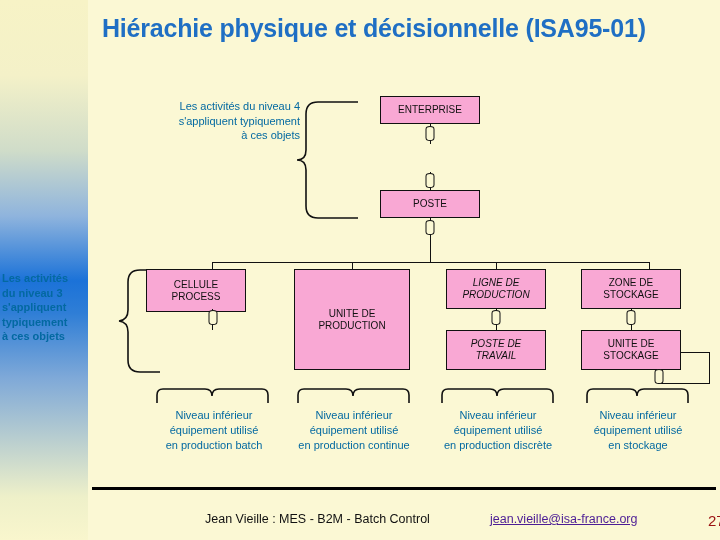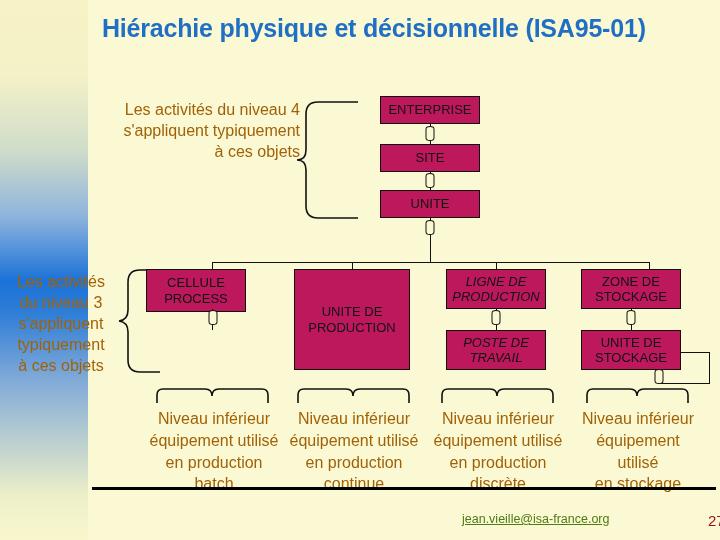--- a/index.html
+++ b/index.html
@@ -20,30 +20,30 @@
   }
 
   
   .title{
     position:absolute;left:102px;top:12px;width:600px;
     font-size:25px;font-weight:bold;line-height:1.28;
     color:#1f6fc4;letter-spacing:-0.2px;
   }
 
   
-  .note{position:absolute;color:#a16207;font-size:16px;line-height:1.32;white-space:pre-line;}
+  .note{position:absolute;color:#0369a1;font-size:11px;line-height:1.32;white-space:pre-line;}
   #note-lvl4{left:95px;top:99px;width:205px;text-align:right;}
-  #note-lvl3{left:2px;top:271px;width:118px;text-align:center;}
+  #note-lvl3{left:2px;top:271px;width:118px;font-weight:bold;}
 
   
   .box{
     position:absolute;box-sizing:border-box;
-    background:#be185d;border:1.4px solid #111;
+    background:#f9a8d4;border:1.4px solid #111;
     display:flex;align-items:center;justify-content:center;text-align:center;
-    color:#111;font-size:13px;line-height:1.18;white-space:pre-line;
+    color:#111;font-size:10px;line-height:1.18;white-space:pre-line;
   }
 
   
   .ln{position:absolute;background:#111;}
   .ln.v{width:1.4px;}
   .ln.h{height:1.4px;}
 
   
   .diamond{
     position:absolute;width:9px;height:15px;
@@ -54,21 +54,21 @@
   }
 
   
   .brace{position:absolute;}
   .brace svg{display:block;overflow:visible;}
 
   
   .footer-rule{position:absolute;left:92px;top:487px;width:624px;height:3px;background:#000;}
   .footer-txt{position:absolute;top:512px;font-size:12.5px;color:#111;}
   #footer-author{left:205px;}
-  #footer-mail{left:462px;color:#4d7c0f;text-decoration:underline;}
+  #footer-mail{left:490px;color:#4c1d95;text-decoration:underline;}
   #footer-page{left:684px;color:#9b1212;font-size:15px;margin-left:24px;}
 </style>
 </head>
 <body>
 
 <div id="slide">
 
   <div class="edge-strip"></div>
 
   <div class="title">Hiérachie physique et décisionnelle
@@ -89,22 +89,21 @@
     </svg>
   </div>
 
   <div class="brace" style="left:118px;top:268px;">
     <svg width="44" height="108" viewBox="0 0 44 108">
       <path d="M42 2 L22 2 Q10 2 10 14 L10 42 Q10 52 1 53 Q10 54 10 64 L10 92 Q10 104 22 104 L42 104" fill="none" stroke="#111" stroke-width="1.6"></path>
     </svg>
   </div>
 
   <div class="box" style="left:380px;top:96px;width:100px;height:28px;">ENTERPRISE</div>
-  <div class="box" style="left:380px;top:144px;width:100px;height:28px;">SITE</div>
-  <div class="box" style="left:380px;top:190px;width:100px;height:28px;">UNITE</div>
+  <div class="box" style="left:380px;top:190px;width:100px;height:28px;">POSTE</div>
 
   <div class="ln v" style="left:429.5px;top:124px;height:20px;"></div>
   <div class="diamond" style="left:430px;top:126px;"></div>
 
   <div class="ln v" style="left:429.5px;top:172px;height:18px;"></div>
   <div class="diamond" style="left:430px;top:173px;"></div>
 
   <div class="ln v" style="left:429.5px;top:218px;height:44px;"></div>
   <div class="diamond" style="left:430px;top:220px;"></div>
 
@@ -170,16 +169,17 @@
 équipement utilisé
 en production continue</div>
   <div class="note" style="left:428px;top:408px;width:140px;text-align:center;line-height:1.36;">Niveau inférieur
 équipement utilisé
 en production discrète</div>
   <div class="note" style="left:574px;top:408px;width:128px;text-align:center;line-height:1.36;">Niveau inférieur
 équipement utilisé
 en stockage</div>
 
   <div class="footer-rule"></div>
+  <div class="footer-txt" id="footer-author">Jean Vieille : MES - B2M - Batch Control</div>
   <div class="footer-txt" id="footer-mail">jean.vieille@isa-france.org</div>
   <div class="footer-txt" id="footer-page">27</div>
 
 </div>
 
 </body></html>

